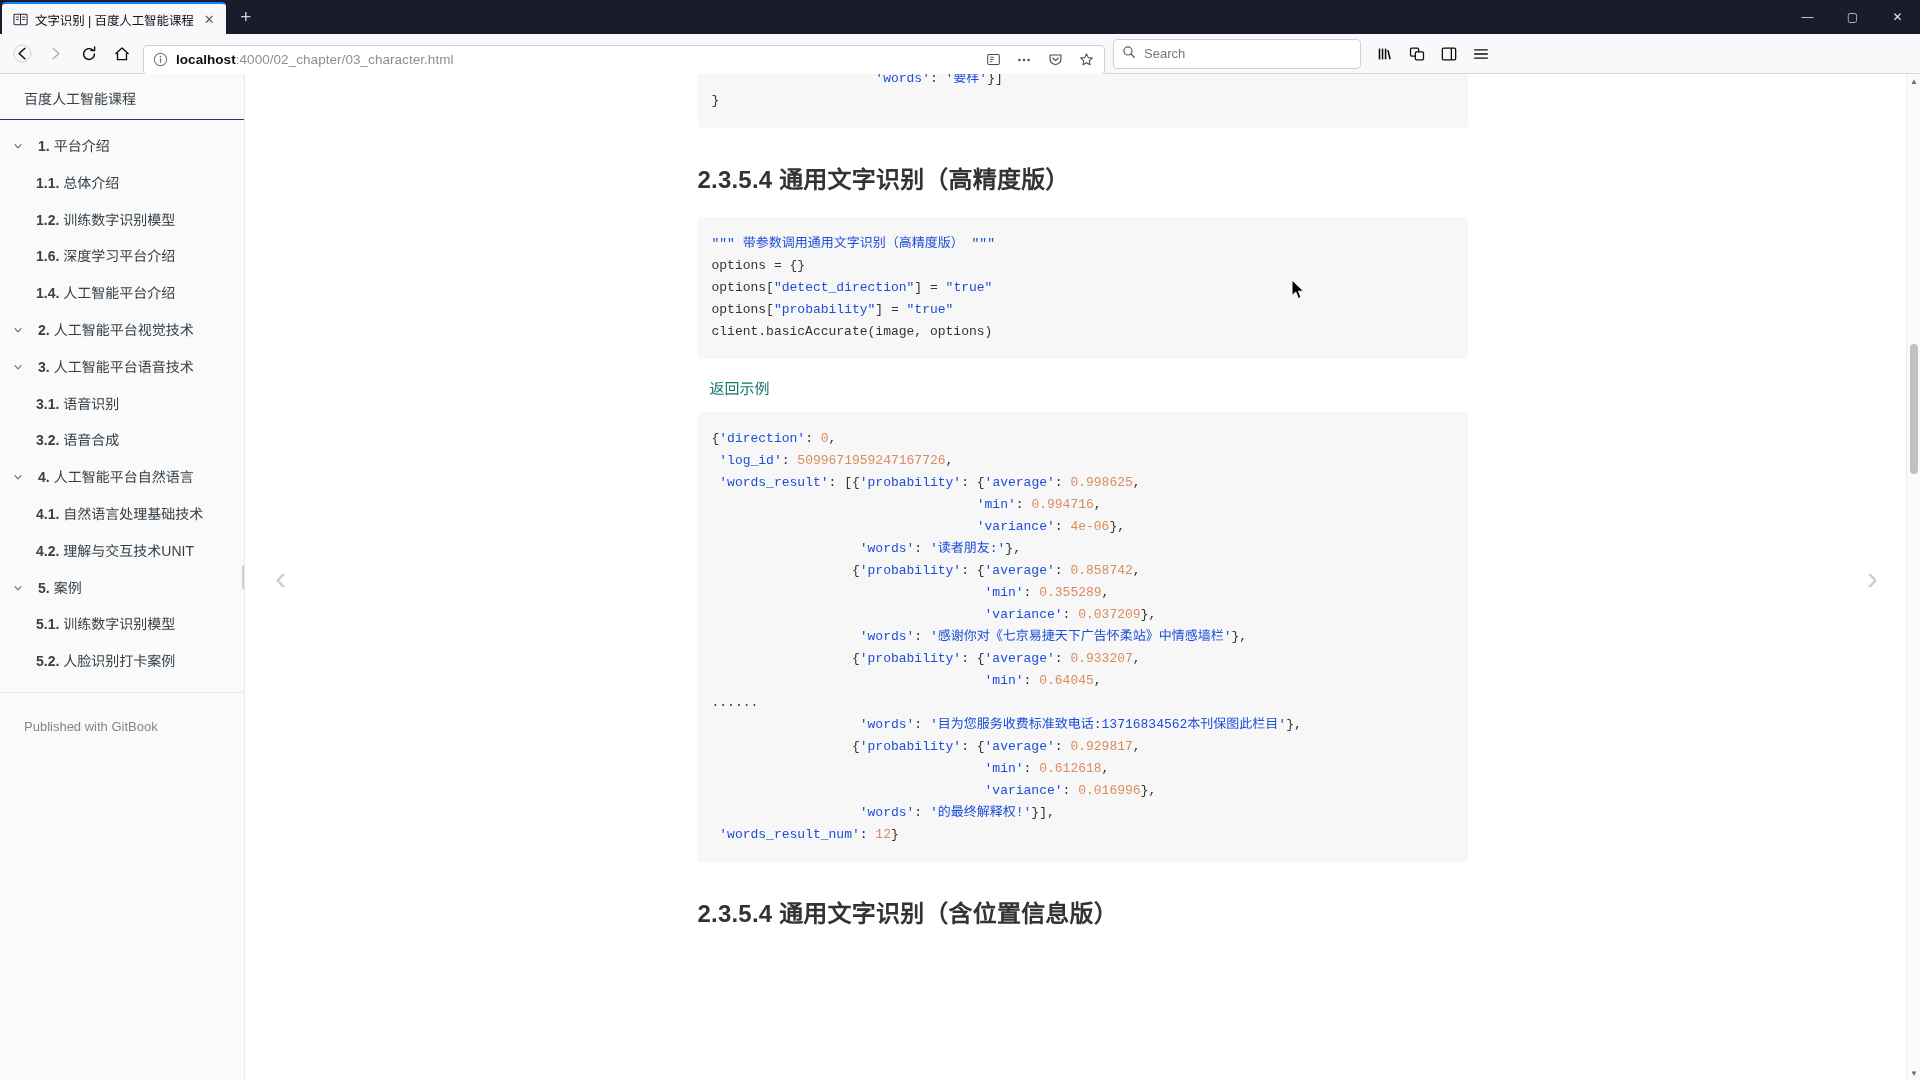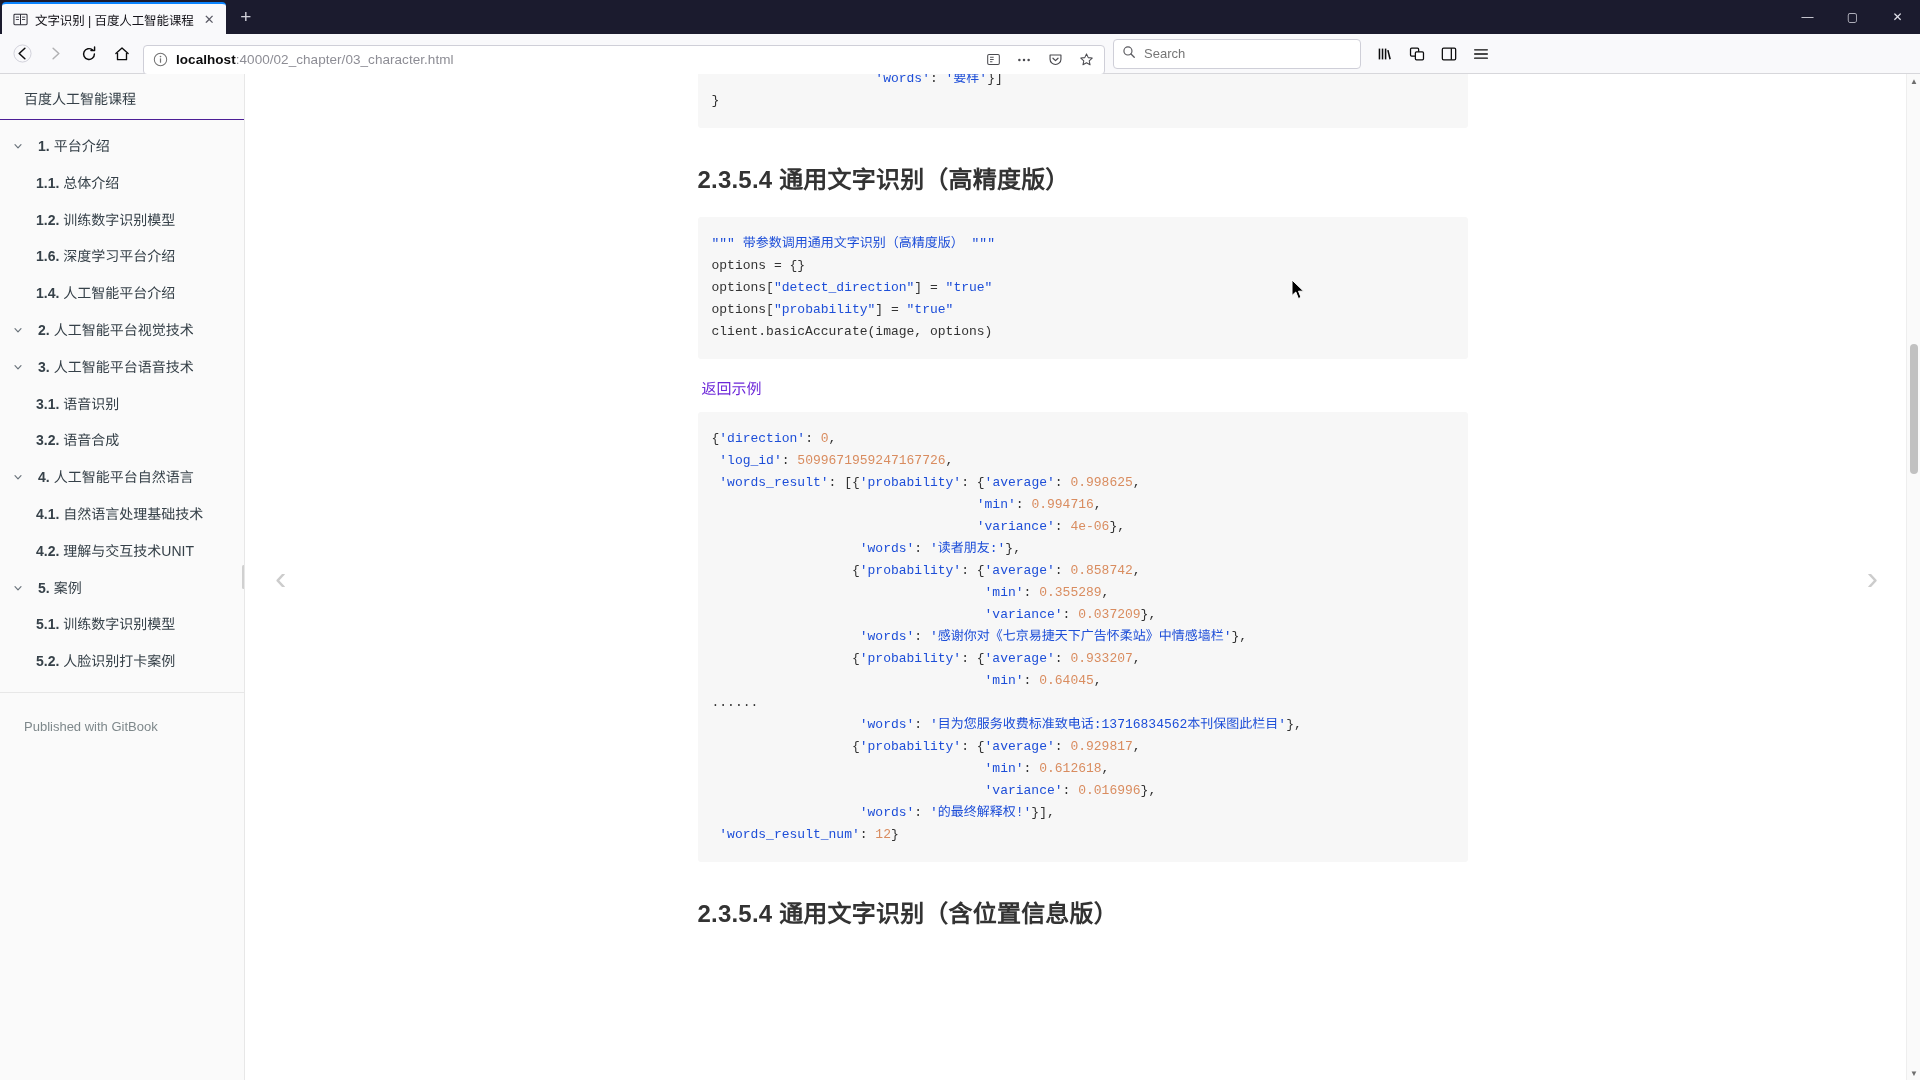--- a/index.html
+++ b/index.html
@@ -129,21 +129,21 @@
     position: absolute; top: 50%; transform: translateY(-50%);
     font-size: 34px; color: #ccc; line-height: 1; user-select: none;
   }
   .nav-arrow.prev { left: 30px; }
   .nav-arrow.next { right: 42px; }
 
   h2.sect {
     font-size: 24px; color: #333; font-weight: bold; margin: 36px 0 22px 0;
     line-height: 1.3; letter-spacing: 0.2px;
   }
-  p.plain { font-size: 15px; color: #6d28d9; margin: 18px 0 14px 4px; }
+  p.plain { font-size: 15px; color: #0f766e; margin: 18px 0 14px 12px; }
 
   pre.code {
     background: #f7f7f7; border-radius: 3px; margin: 14px 0 18px 0;
     padding: 16px 14px; font-family: "Liberation Mono", "DejaVu Sans Mono", monospace;
     font-size: 13px; line-height: 22px; color: #333;
     white-space: pre; overflow: hidden;
   }
   pre.code.top-frag { padding-top: 0; margin-top: 0; }
   .tok-str  { color: #1d4ed8; }
   .tok-num  { color: #d98c5f; }

